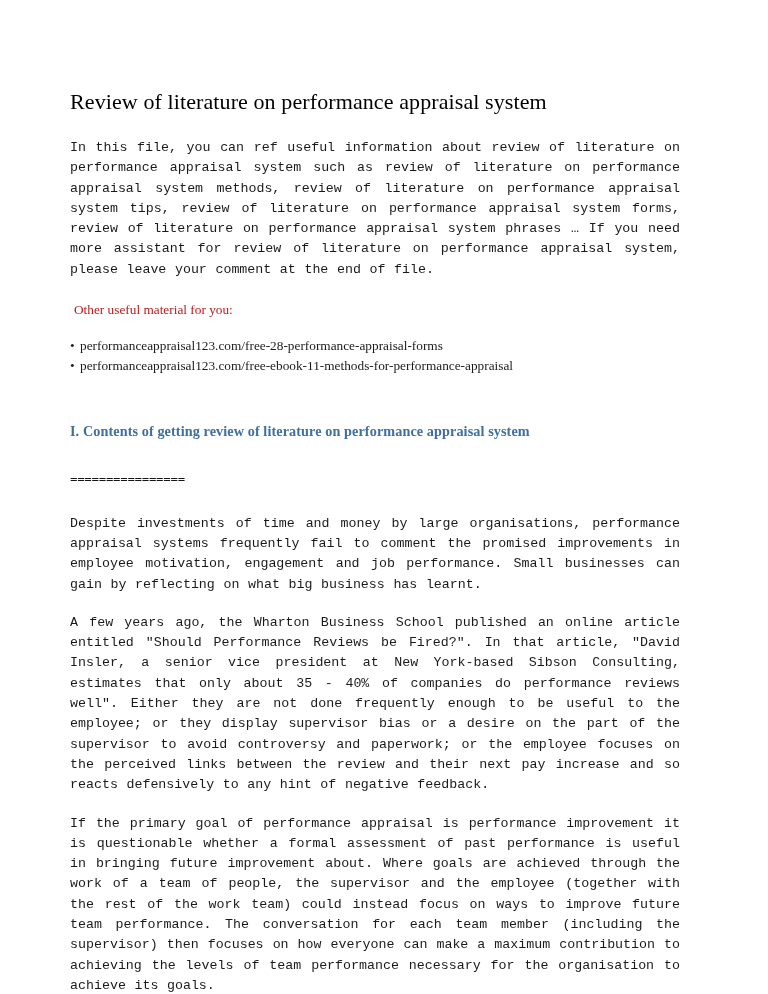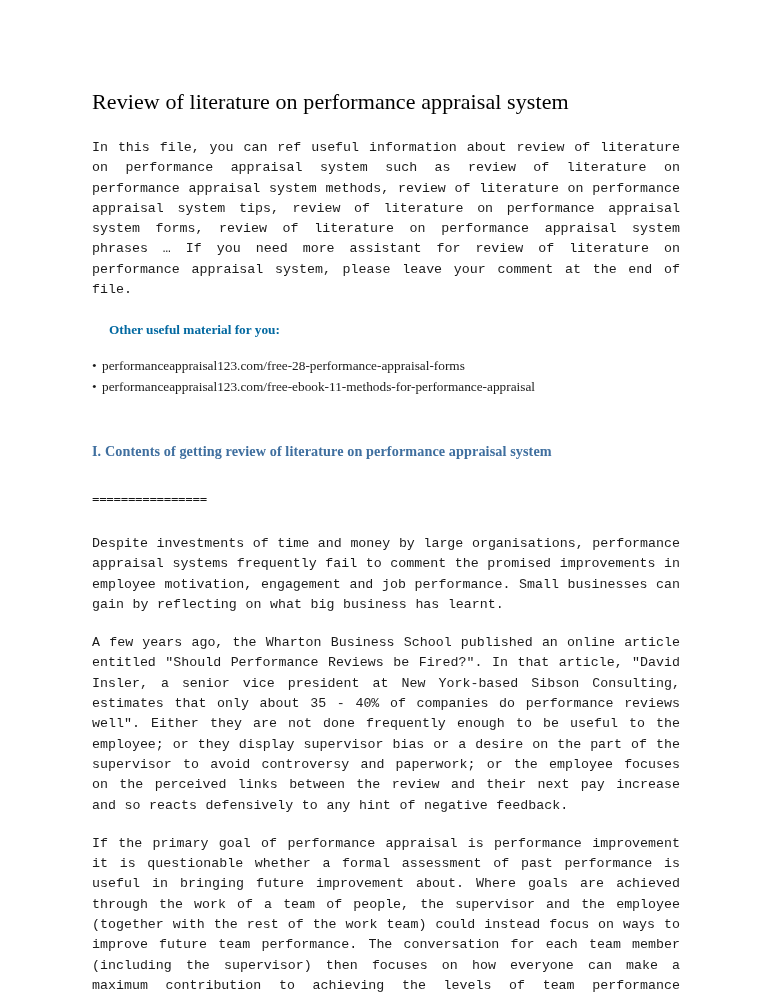--- a/index.html
+++ b/index.html
@@ -13,21 +13,21 @@
     font-family: "Liberation Serif", "DejaVu Serif", serif;
     color: #000000;
     -webkit-font-smoothing: antialiased;
   }
   .page {
     position: relative;
     width: 768px;
     height: 720px;
     background: #ffffff;
     box-sizing: border-box;
-    padding: 88px 88px 0 92px;
+    padding: 88px 88px 0 70px;
   }
   .doc-title {
     font-size: 22px;
     font-weight: 400;
     line-height: 28px;
     margin: 0 0 22px 0;
     letter-spacing: 0.1px;
     color: #000000;
   }
   .body-para {
@@ -37,24 +37,24 @@
     margin: 0 0 18px 0;
     color: #1a1a1a;
     word-spacing: 0.6px;
     font-family: Liberation Mono, monospace;
   }
   .body-para.tight {
     margin-bottom: 0;
   }
   .subhead {
     font-size: 13.3px;
-    font-weight: bold;
+    font-weight: normal;
     line-height: 20px;
-    margin: 20px 0 16px 17px;
-    color: #0369a1;
+    margin: 20px 0 16px 4px;
+    color: #b91c1c;
   }
   .link-list {
     list-style: none;
     margin: 0 0 14px 0;
     padding: 0;
   }
   .link-list li {
     font-size: 13.3px;
     line-height: 20.3px;
     color: #1a1a1a;

